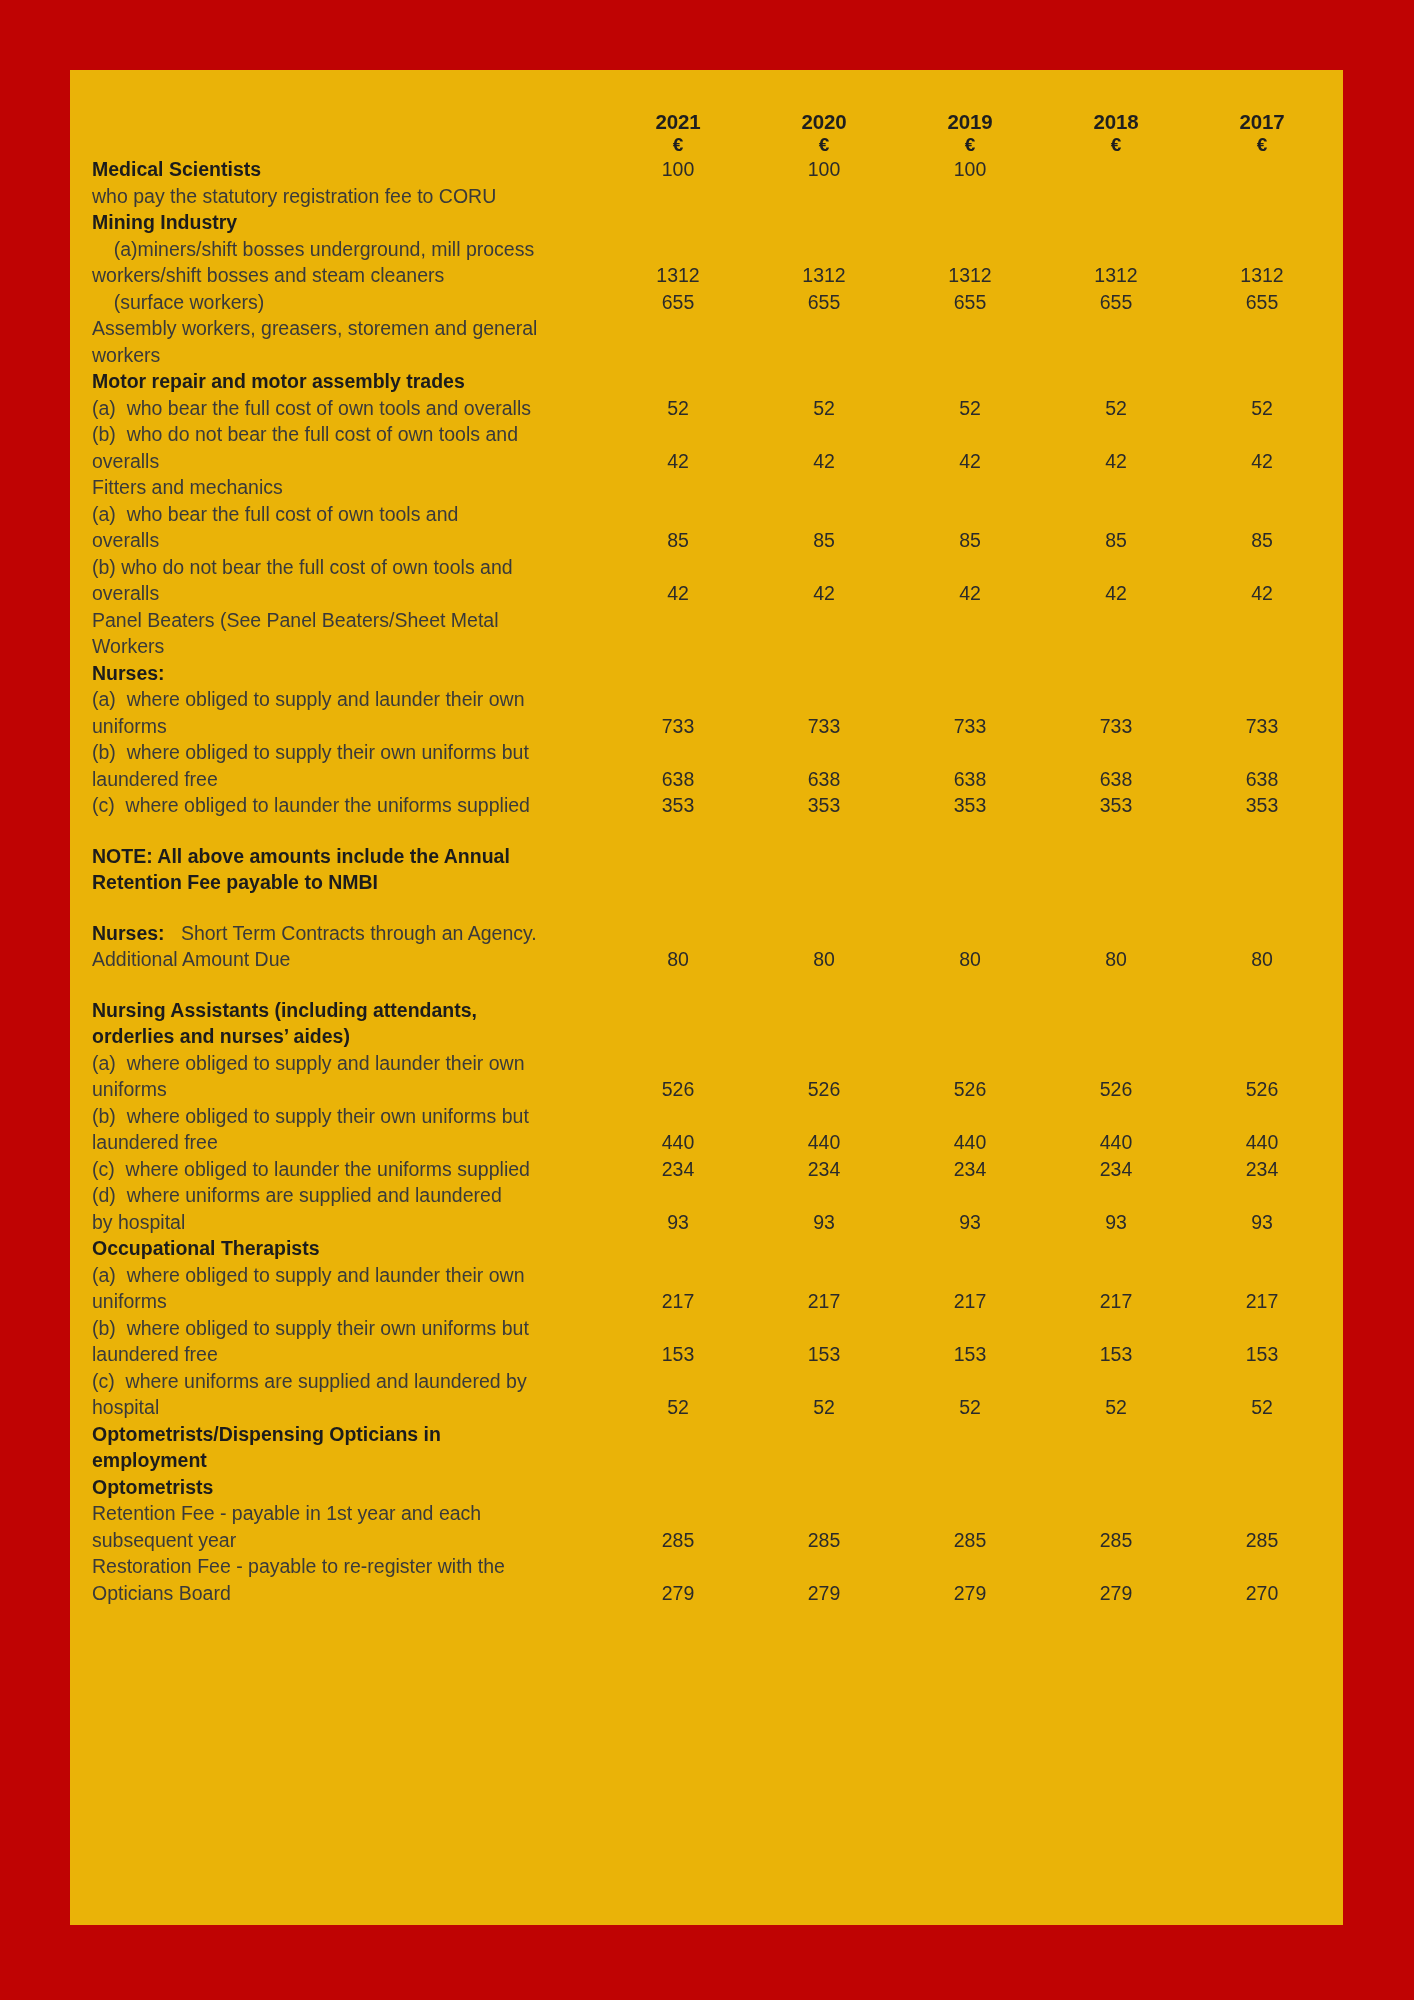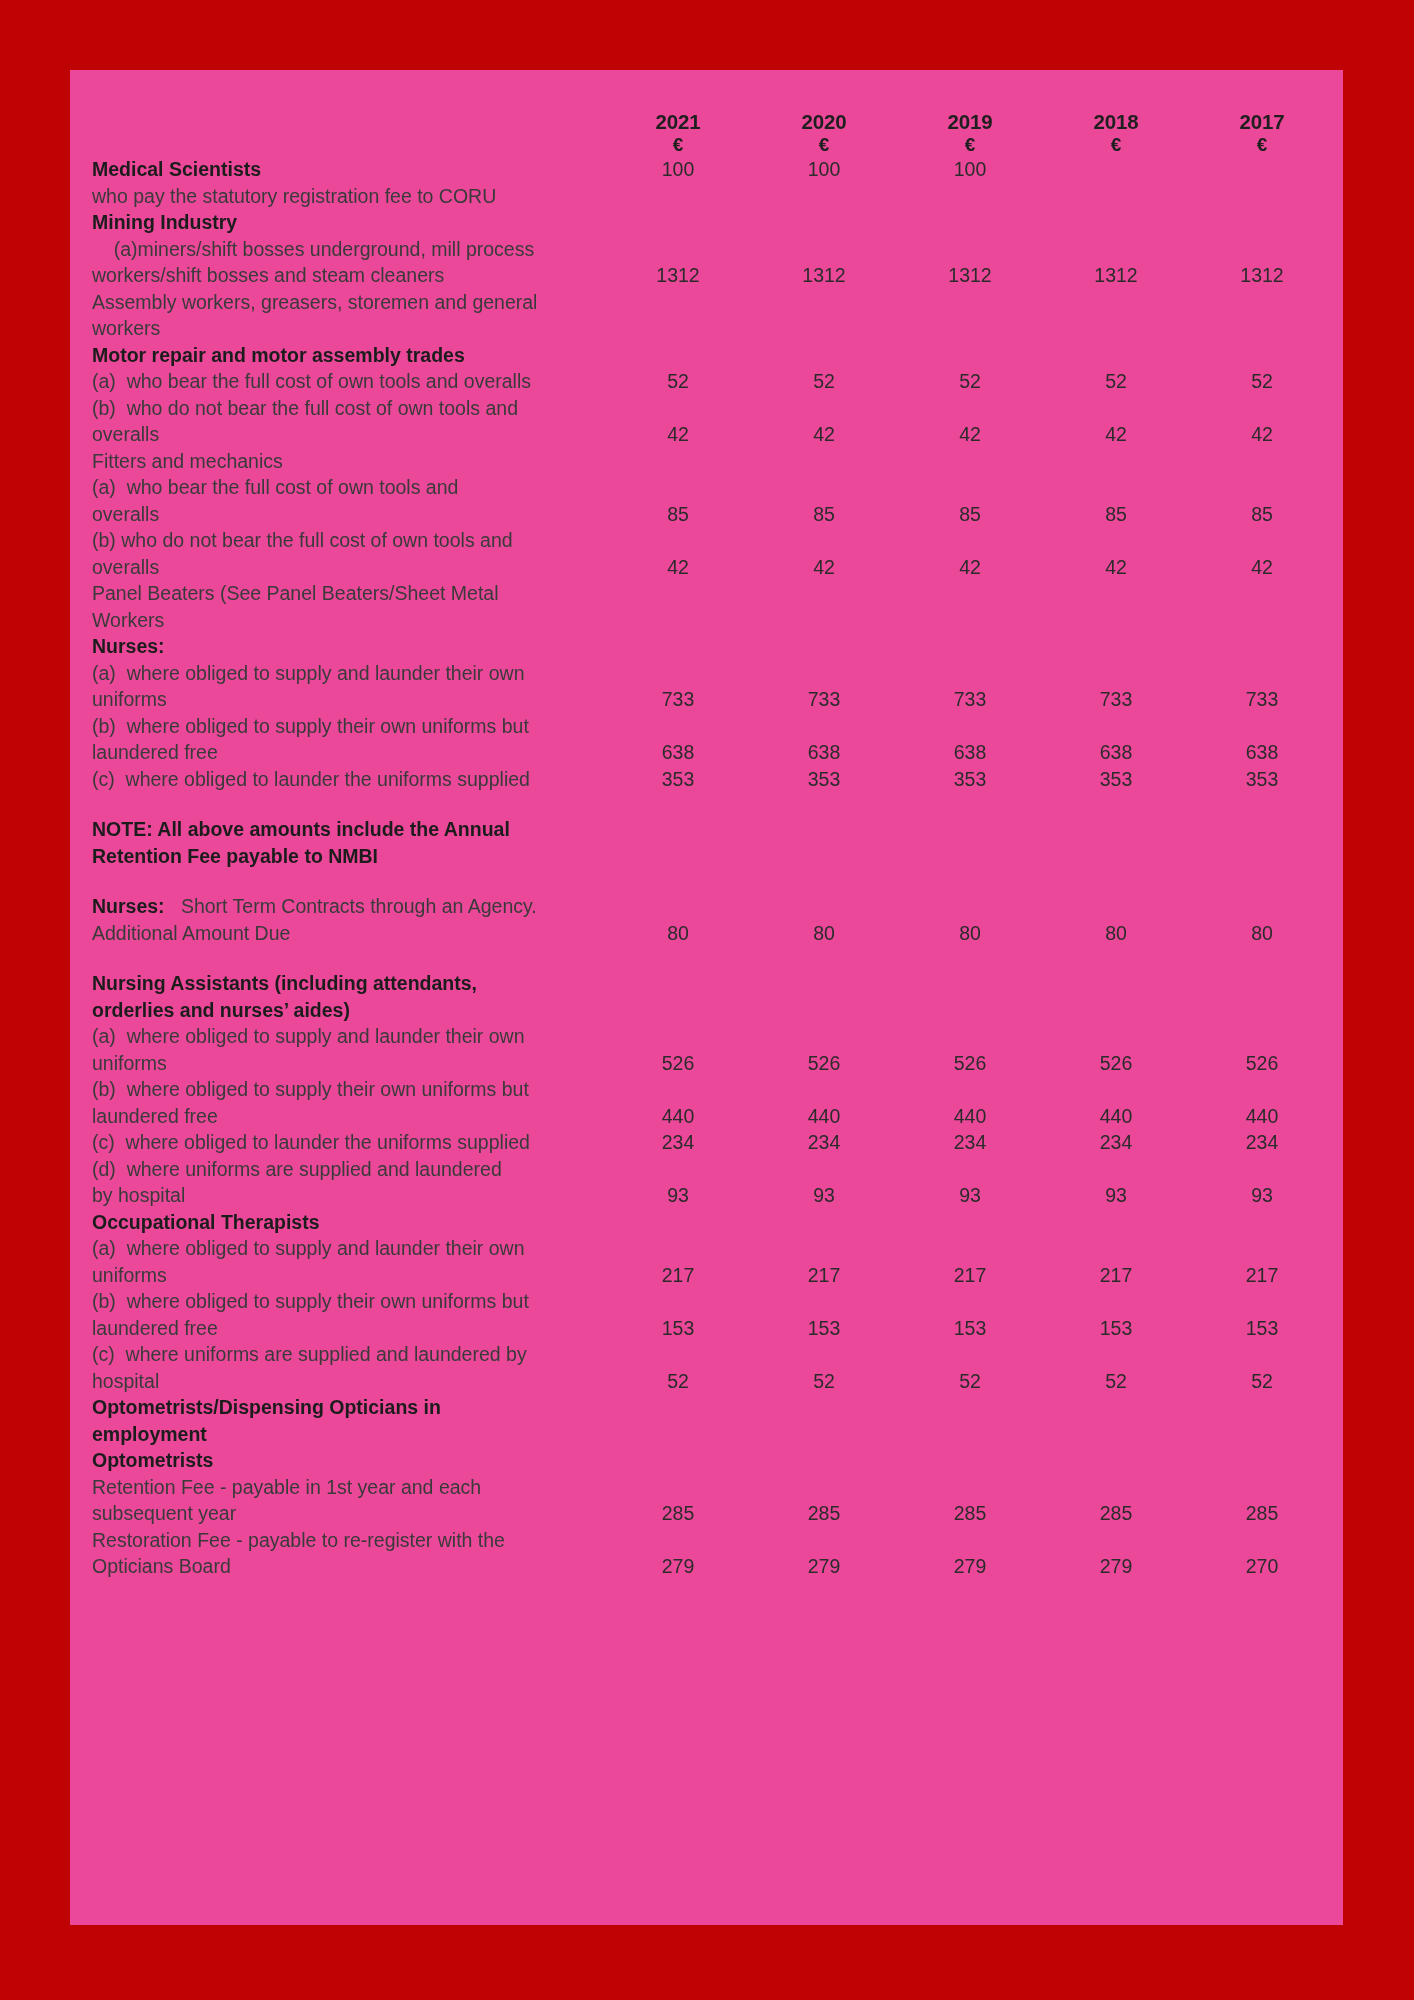--- a/index.html
+++ b/index.html
@@ -13,21 +13,21 @@
     font-family: "Liberation Sans", sans-serif;
     overflow: hidden;
   }
 
   .page-sheet {
     position: absolute;
     left: 70px;
     top: 70px;
     width: 1273px;
     height: 1855px;
-    background: #ec4899;
+    background: #eab308;
     box-sizing: border-box;
     padding: 0;
   }
 
   .doc-inner {
     position: absolute;
     left: 22px;
     top: 40px;
     right: 18px;
     bottom: 20px;
@@ -151,20 +151,28 @@
           <tr>
             <td class="row-label">    (a)miners/shift bosses underground, mill process
 workers/shift bosses and steam cleaners</td>
             <td class="row-value val-bottom">1312</td>
             <td class="row-value val-bottom">1312</td>
             <td class="row-value val-bottom">1312</td>
             <td class="row-value val-bottom">1312</td>
             <td class="row-value val-bottom">1312</td>
           </tr>
           <tr>
+            <td class="row-label">    (surface workers)</td>
+            <td class="row-value val-bottom">655</td>
+            <td class="row-value val-bottom">655</td>
+            <td class="row-value val-bottom">655</td>
+            <td class="row-value val-bottom">655</td>
+            <td class="row-value val-bottom">655</td>
+          </tr>
+          <tr>
             <td class="row-label">Assembly workers, greasers, storemen and general
 workers</td>
             <td class="row-value val-bottom"></td>
             <td class="row-value val-bottom"></td>
             <td class="row-value val-bottom"></td>
             <td class="row-value val-bottom"></td>
             <td class="row-value val-bottom"></td>
           </tr>
           <tr>
             <td class="row-label bold">Motor repair and motor assembly trades</td>

